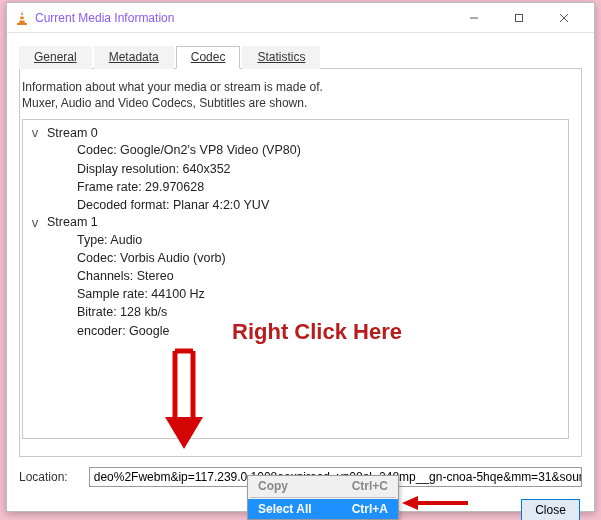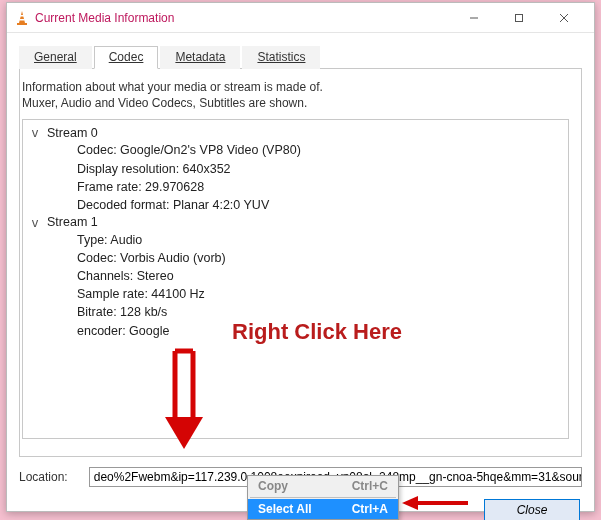--- a/index.html
+++ b/index.html
@@ -26,21 +26,21 @@
     display: flex;
     align-items: center;
     padding: 0 8px;
     border-bottom: 1px solid #e5e5e5;
   }
   .titlebar .cone {
     width: 14px; height: 16px;
     margin-right: 6px;
     display: inline-block;
   }
-  .titlebar .wtitle { flex: 1; font-size: 12px; color: #be185d; }
+  .titlebar .wtitle { flex: 1; font-size: 12px; color: #8b5cf6; }
   .titlebtn {
     width: 45px; height: 28px;
     display: flex; align-items: center; justify-content: center;
     color: #555;
   }
   .titlebtn svg { width: 10px; height: 10px; }
 
   .content { padding: 8px 12px 8px 12px; }
   .tabstrip {
     display: flex;
@@ -99,24 +99,24 @@
     border: 1px solid #999;
     padding: 2px 4px;
     font-size: 12px;
     height: 20px;
     background: #fff;
     white-space: nowrap;
     overflow: hidden;
   }
   .btnrow { display:flex; justify-content:flex-end; margin-top:12px; padding-right: 2px;}
   .btn-close{
-    width: 96px; height: 22px;
+    width: 59px; height: 22px;
     border: 1px solid #0078d7;
     background: #e1e9f5;
-    display:flex; align-items:center; justify-content:center;font-style:italic;
+    display:flex; align-items:center; justify-content:center;
   }
 
   
   .overlay-text {
     position: absolute;
     font-weight: 700;
     font-size: 22px;
     color: #b91c1c;
   }
   .context-menu {
@@ -171,22 +171,22 @@
         <svg viewBox="0 0 10 10">
           <line x1="1" y1="1" x2="9" y2="9" stroke="currentColor" stroke-width="1"></line>
           <line x1="9" y1="1" x2="1" y2="9" stroke="currentColor" stroke-width="1"></line>
         </svg>
       </div>
   </div>
 
   <div class="content">
     <div class="tabstrip">
       <div class="tab">General</div>
+      <div class="tab">Metadata</div>
       <div class="tab active">Codec</div>
-      <div class="tab">Metadata</div>
       <div class="tab">Statistics</div>
     </div>
 
     <div class="panel">
       <div class="desc">
         <div>Information about what your media or stream is made of.</div>
         <div>Muxer, Audio and Video Codecs, Subtitles are shown.</div>
       </div>
 
       <div class="tree">

